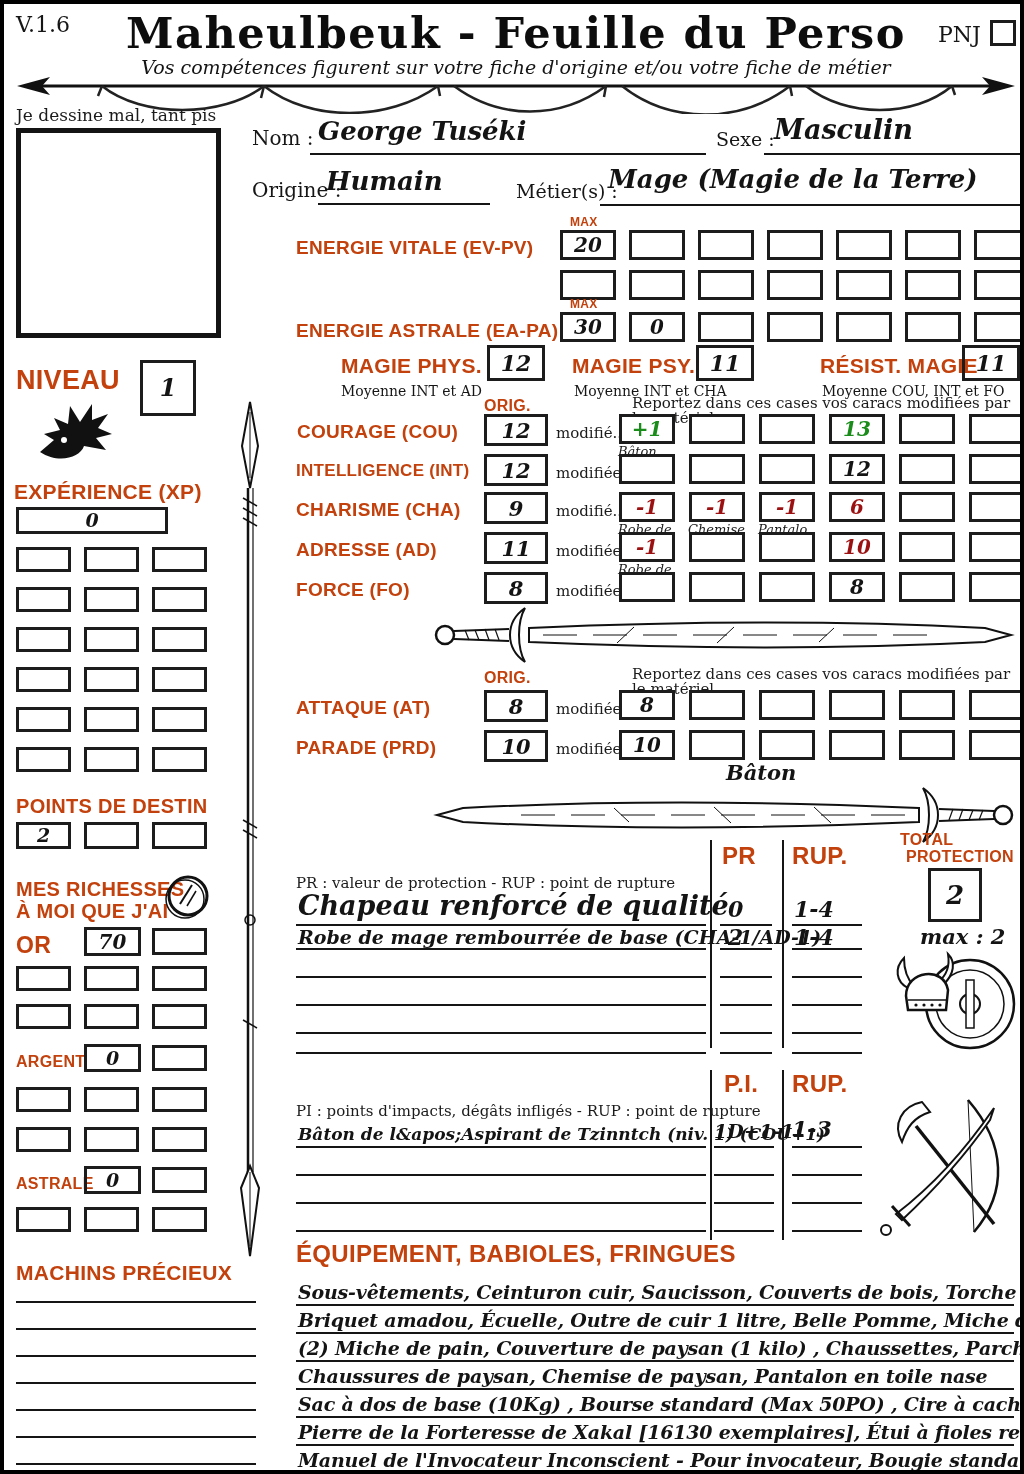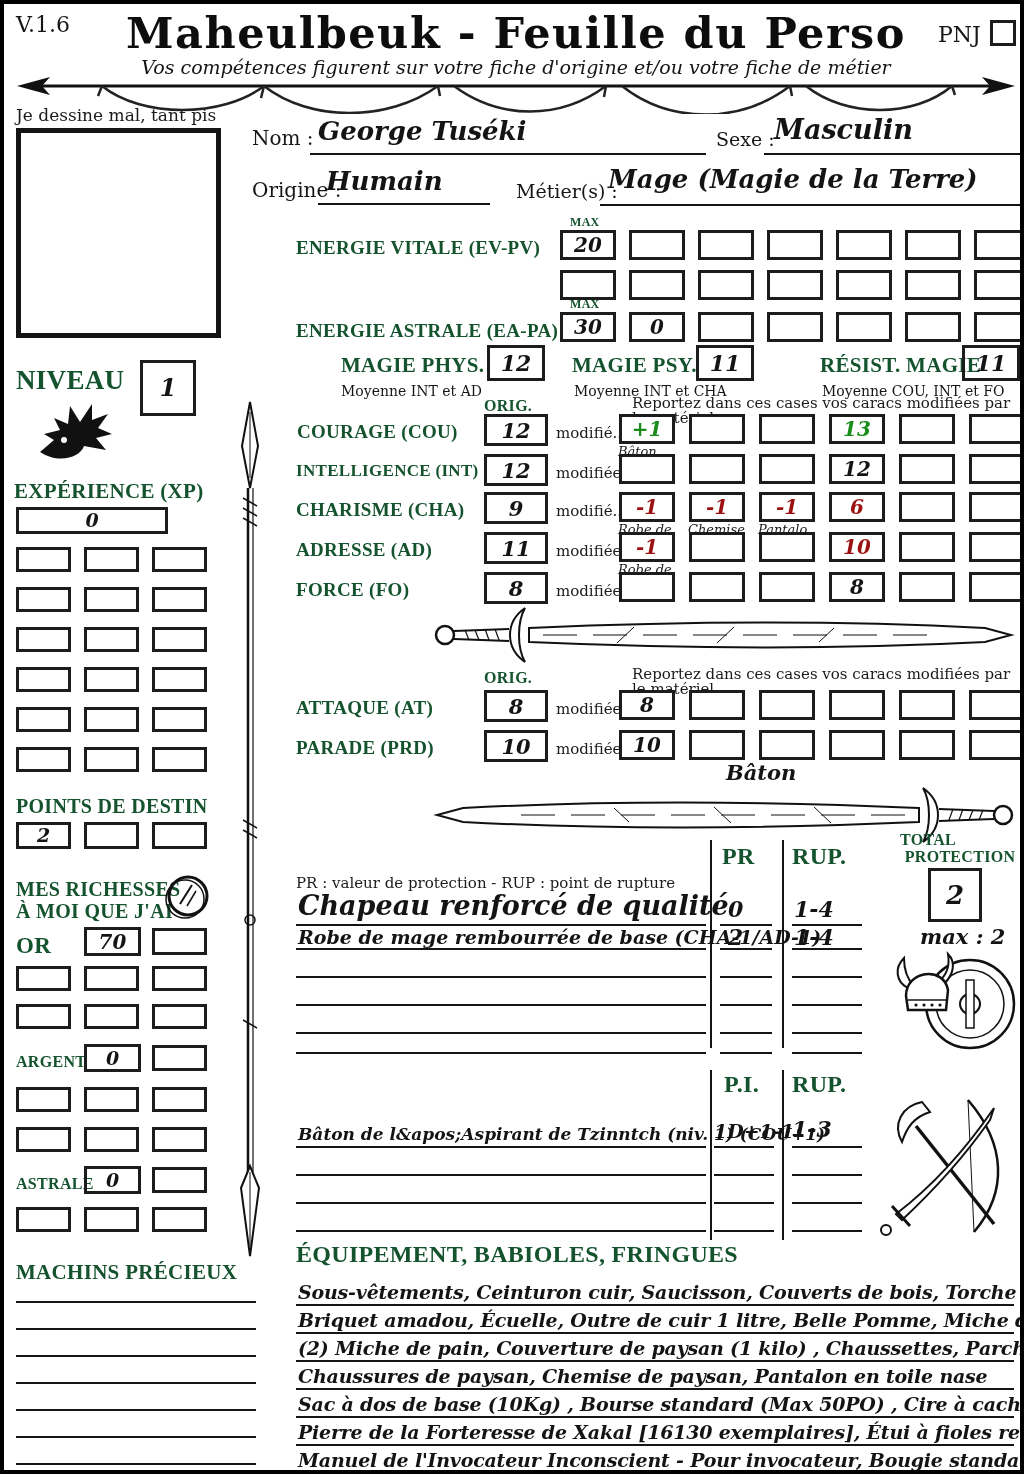--- a/index.html
+++ b/index.html
@@ -1,20 +1,20 @@
 <!DOCTYPE html>
 <html><head>
 <meta charset="utf-8">
 <style>
   *{box-sizing:border-box;margin:0;padding:0}
   html,body{background:#888}
   .page{position:relative;width:1024px;height:1474px;background:#fff;margin:0 auto;
          border:4px solid #000;overflow:hidden;color:#141414}
   .a{position:absolute}
-  .blab{font-family:Liberation Serif, serif;font-weight:700;color:#14532d;letter-spacing:.3px;line-height:1}
+  .blab{font-family:Liberation Sans, sans-serif;font-weight:700;color:#c2410c;letter-spacing:.3px;line-height:1}
   .serif{font-family:"DejaVu Serif",serif;color:#161616;line-height:1}
   .ital{font-family:"DejaVu Serif",serif;color:#1b1b1b;line-height:1}
   .hand{font-family:"DejaVu Serif",serif;font-style:italic;font-weight:700;color:#141414;line-height:1;white-space:nowrap}
   .hand-lite{font-family:"DejaVu Serif",serif;font-style:italic;font-weight:400;color:#1b1b1b;line-height:1;white-space:nowrap}
   .title{font-family:"DejaVu Serif",serif;font-weight:700;font-size:43px;letter-spacing:1.5px;text-align:center;color:#0d0d0d}
   .subtitle{font-family:"DejaVu Serif",serif;font-style:italic;font-size:19px;text-align:center}
   .uline{position:absolute;border-top:2.5px solid #151515;height:0}
   .vrule{position:absolute;border-left:2.5px solid #151515;width:0}
   .mrow{position:absolute;display:flex;gap:14px}
   .erow{position:absolute;display:flex;gap:13px}
@@ -708,20 +708,21 @@
           <circle cx="48" cy="63" r="1.6" fill="#111"></circle>
       </svg>
     </div>
   </div>
 
   <div class="a" style="left:292px;top:1066px;width:722px;height:174px">
     <div class="a blab" style="left:428px;top:2px;font-size:24px">P.I.</div>
     <div class="a blab" style="left:496px;top:2px;font-size:24px">RUP.</div>
     <div class="vrule" style="left:414px;top:0;height:170px"></div>
     <div class="vrule" style="left:486px;top:0;height:170px"></div>
+    <div class="a ital" style="left:0;top:34px;font-size:15px">PI : points d'impacts, dégâts infligés - RUP : point de rupture</div>
 
     <div class="a hand" style="left:2px;top:56px;font-size:17px">Bâton de l&amp;apos;Aspirant de Tzinntch  (niv. 1)  (COU+1)</div>
     <div class="a hand" style="left:418px;top:52px;font-size:19px">1D+1-1</div>
     <div class="a hand" style="left:496px;top:48px;font-size:22px">1-3</div>
     <div class="uline" style="left:0;top:76px;width:410px"></div>
     <div class="uline" style="left:418px;top:76px;width:60px"></div>
     <div class="uline" style="left:496px;top:76px;width:70px"></div>
 
     <div class="uline" style="left:0;top:104px;width:410px"></div>
       <div class="uline" style="left:418px;top:104px;width:60px"></div>

